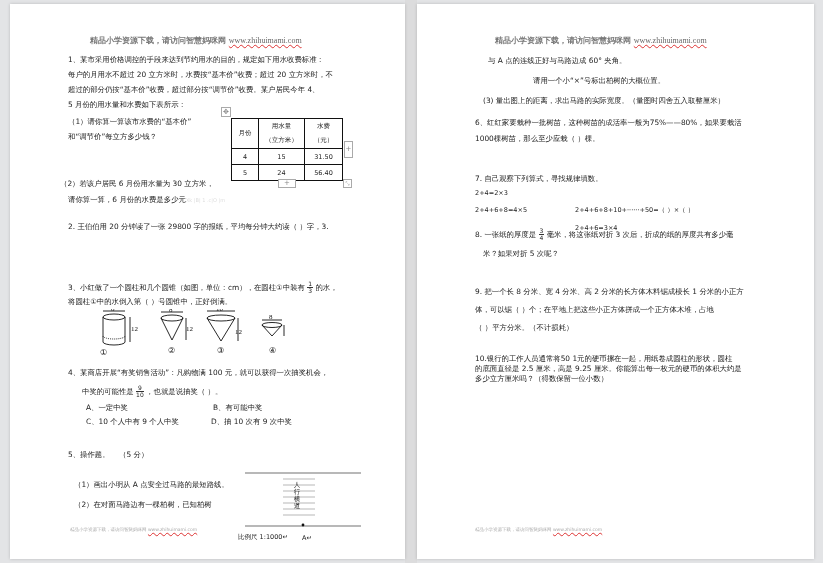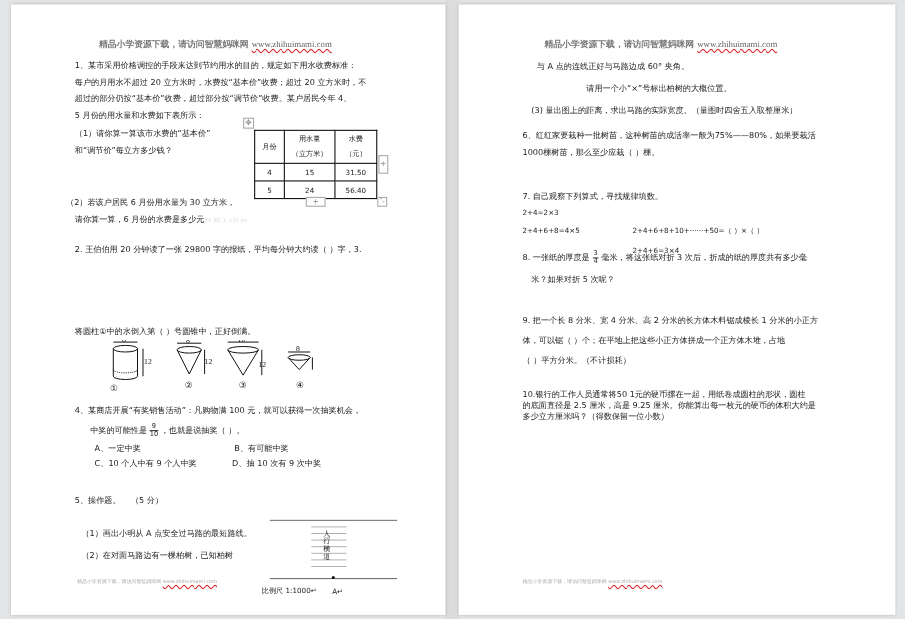--- a/index.html
+++ b/index.html
@@ -79,20 +79,25 @@
   <div class="handle" style="left:268px;top:175px;width:16px;height:7px;line-height:7px;">+</div>
   <div class="handle" style="left:333px;top:175px;width:7px;height:7px;line-height:7px;font-size:5px;">⤡</div>
 
   <div class="t" style="left:50px;top:176px;">（2）若该户居民 6 月份用水量为 30 立方米，</div>
   <div class="t" style="left:58px;top:192px;">
     <span>请你算一算，6 月份的水费是多少元</span><span class="faint">Xk |B| 1 .c|O |m</span>
   </div>
 
   <div class="t" style="left:58px;top:219px;">2. 王伯伯用 20 分钟读了一张 29800 字的报纸，平均每分钟大约读（    ）字，3.</div>
 
+  <div class="t" style="left:58px;top:277px;">
+    <span>3、小红做了一个圆柱和几个圆锥（如图，单位：cm），在圆柱①中装有</span>
+    <span class="frac"><span class="num">1</span><span>3</span></span>
+    <span>的水，</span>
+  </div>
   <div class="t" style="left:58px;top:294px;">将圆柱①中的水倒入第（      ）号圆锥中，正好倒满。</div>
 
   <svg style="left:90px;top:305px;" width="230" height="48">
     <g stroke="#111" fill="none" stroke-width="0.9" font-family="Liberation Serif, serif" font-size="7">
 
       <ellipse cx="14" cy="8" rx="11" ry="3"></ellipse>
       <line x1="3" y1="8" x2="3" y2="33"></line>
         <line x1="25" y1="8" x2="25" y2="33"></line>
       <path d="M3 33 A11 3 0 0 0 25 33"></path>
       <path d="M3 27 A11 3 0 0 0 25 27" stroke-dasharray="1,1"></path>

